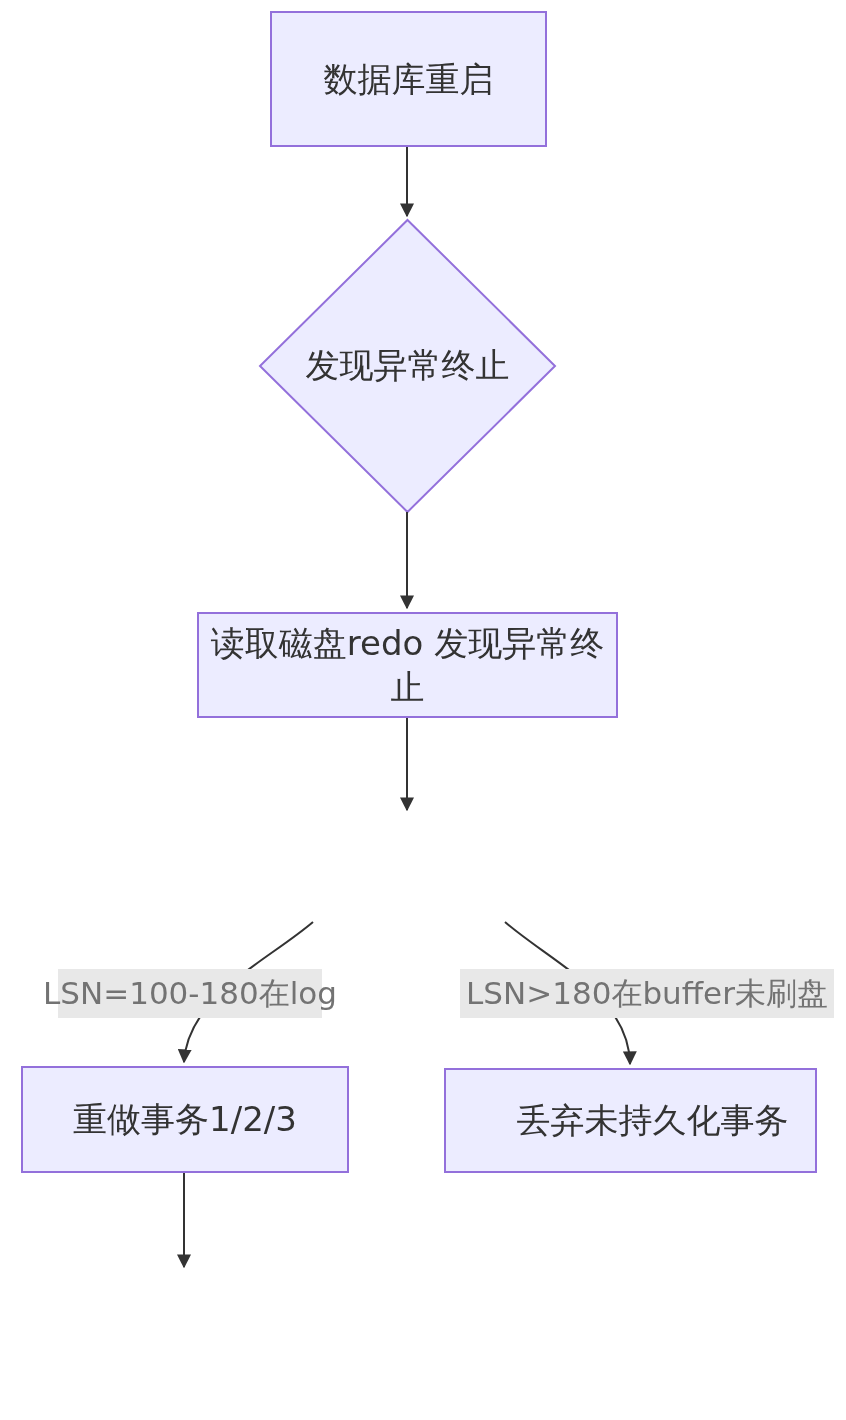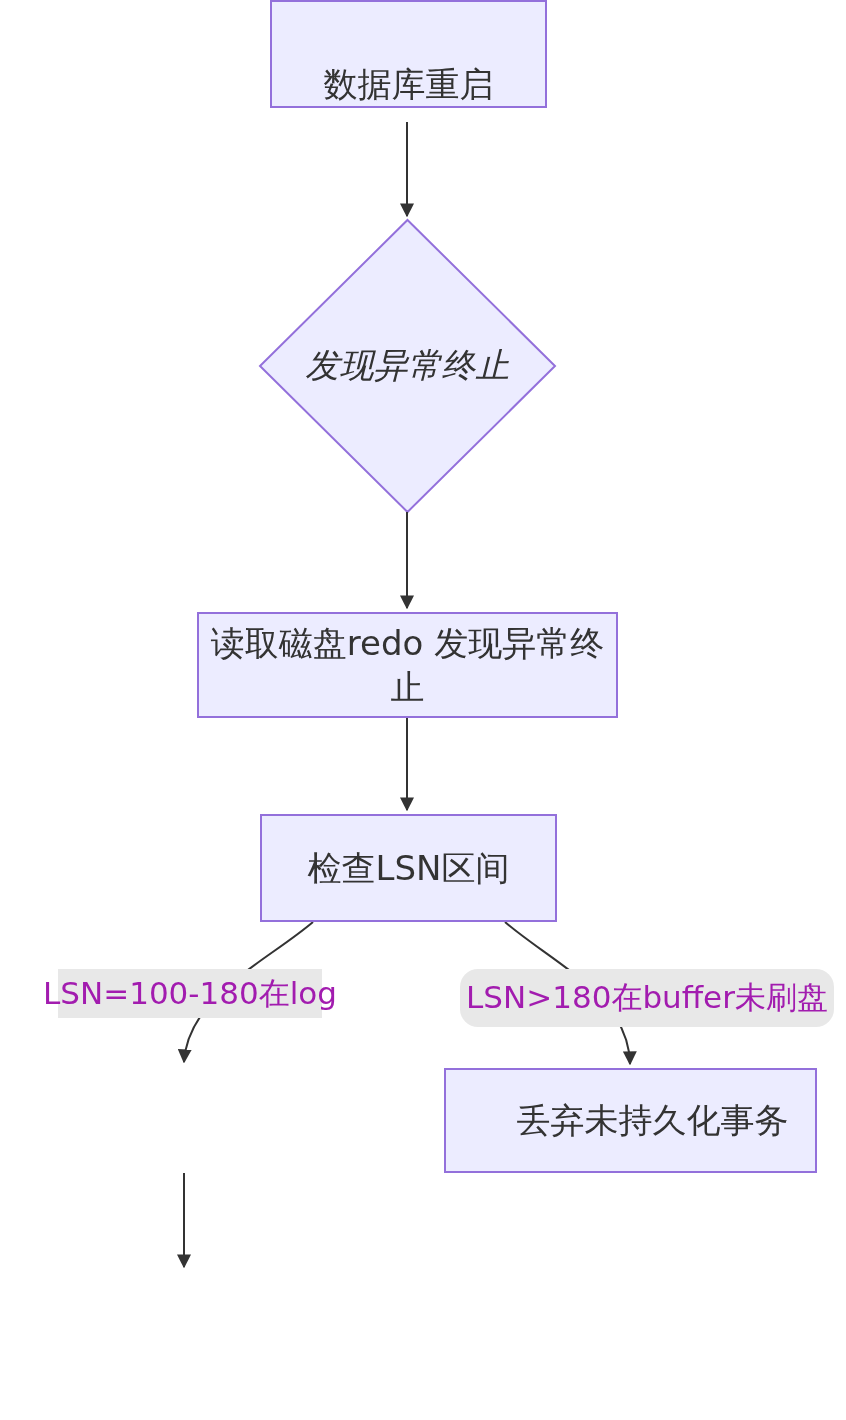--- a/index.html
+++ b/index.html
@@ -41,43 +41,42 @@
     line-height: 1.3;
   }
   .diamond-label {
     position: absolute;
     display: flex;
     align-items: center;
     justify-content: center;
     color: #333333;
     font-size: 34px;
     text-align: center;
-    font-style: italic;
   }
   .edge-label {
     position: absolute;
     box-sizing: border-box;
     background: #e8e8e8;
-    color: #a21caf;
+    color: #737373;
     font-size: 31px;
     display: flex;
     align-items: center;
     justify-content: center;
     white-space: nowrap;
   }
   
-  .node-a { left: 270px; top: 0;   width: 277px; height: 108px; align-items: flex-end; }
+  .node-a { left: 270px; top: 11px;   width: 277px; height: 136px; }
   .node-c { left: 197px; top: 612px;  width: 421px; height: 106px; }
   .node-d { left: 260px; top: 814px;  width: 297px; height: 108px; }
   .node-e { left: 21px;  top: 1066px; width: 328px; height: 107px; }
   .node-f { left: 444px; top: 1068px; width: 373px; height: 105px; padding-left: 44px; }
   .node-g { left: 14px;  top: 1271px; width: 340px; height: 107px; }
   .diamond-b-label { left: 272px; top: 336px; width: 271px; height: 60px; }
   .edge-label-left  { left: 58px;  top: 969px; width: 264px; height: 49px; }
-  .edge-label-right { left: 460px; top: 969px; width: 374px; height: 58px; border-radius: 18px; }
+  .edge-label-right { left: 460px; top: 969px; width: 374px; height: 49px; }
 </style>
 </head>
 <body>
 
 <div class="canvas">
 
   <svg class="edges-layer" width="846" height="1420" viewBox="0 0 846 1420" xmlns="http://www.w3.org/2000/svg">
     <defs>
       <marker id="arrowhead" viewBox="0 0 10 10" refX="9" refY="5" markerWidth="14" markerHeight="14" markerUnits="userSpaceOnUse" orient="auto">
         <path d="M0,0 L10,5 L0,10 z" fill="#333333"></path>
@@ -99,24 +98,24 @@
   </div>
 
   <div class="diamond-label diamond-b-label">
     <span>发现异常终止</span>
   </div>
 
   <div class="node node-c">
     <span>读取磁盘redo 发现异常终止</span>
   </div>
 
-  <div class="node node-d">
-    <span>检查LSN区间</span>
+
+  <div class="node node-e">
+    <span>重做事务1/2/3</span>
   </div>
-
 
   <div class="node node-f">
     <span>丢弃未持久化事务</span>
   </div>
 
 
   <div class="edge-label edge-label-left">
     <span>LSN=100-180在log</span>
   </div>
 

